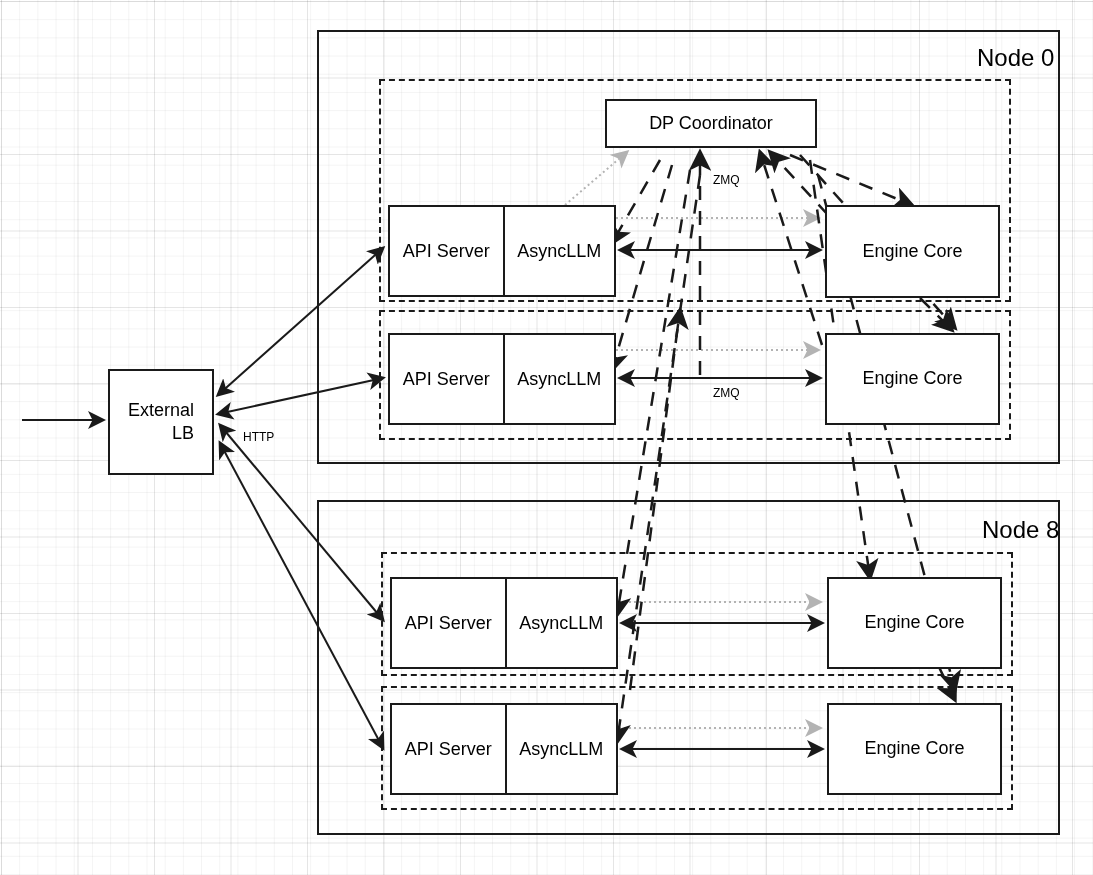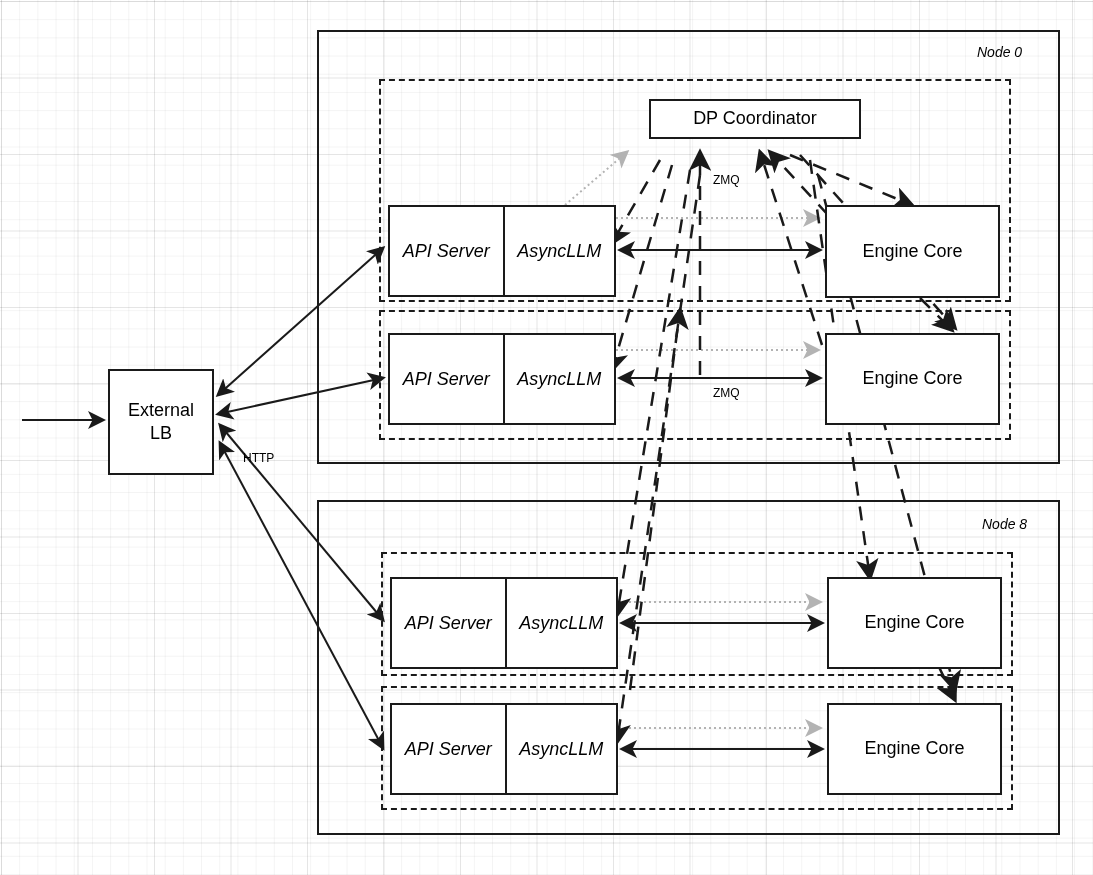--- a/index.html
+++ b/index.html
@@ -30,40 +30,38 @@
     pointer-events: none;
   }
   .node-box {
     position: absolute;
     border: 2px solid #1a1a1a;
     background: transparent;
     box-sizing: border-box;
   }
   .node-label {
     position: absolute;
-    font-size: 14px;
+    font-size: 24px;
     color: #000;
     white-space: nowrap;
-    font-style: italic;
   }
   .dashed-group {
     position: absolute;
     border: 2px dashed #1a1a1a;
     background: transparent;
     box-sizing: border-box;
   }
   .unit {
     position: absolute;
     border: 2px solid #1a1a1a;
     background: #ffffff;
     box-sizing: border-box;
     display: flex;
     flex-direction: row;
     align-items: stretch;
-    font-style: italic;
   }
   .unit .half {
     flex: 1 1 auto;
     display: flex;
     align-items: center;
     justify-content: center;
     font-size: 18px;
     color: #000;
     white-space: nowrap;
   }
@@ -206,21 +204,21 @@
       <path d="M 938 665 L 955 700" stroke="#1a1a1a" stroke-width="2.5" stroke-dasharray="14 11" fill="none" marker-end="url(#arrow)"></path>
     </g>
   </svg>
 
   <div class="node-box" style="left:317px; top:30px; width:743px; height:434px;"></div>
   <div class="node-label" style="left:977px; top:44px;">Node 0</div>
 
   <div class="dashed-group" style="left:379px; top:79px; width:632px; height:223px;"></div>
   <div class="dashed-group" style="left:379px; top:310px; width:632px; height:130px;"></div>
 
-  <div class="plain-box" style="left:605px; top:99px; width:212px; height:40px;margin-left:44px;">
+  <div class="plain-box" style="left:605px; top:99px; width:212px; height:49px;">
     <span>DP Coordinator</span>
   </div>
 
   <div class="unit" style="left:388px; top:205px; width:228px; height:92px;">
     <div class="half left">
       <span>API Server</span>
     </div>
     <div class="half">
       <span>AsyncLLM</span>
     </div>
@@ -268,22 +266,22 @@
     </div>
     <div class="half">
       <span>AsyncLLM</span>
     </div>
   </div>
 
   <div class="plain-box" style="left:827px; top:703px; width:175px; height:92px;">
     <span>Engine Core</span>
   </div>
 
-  <div class="plain-box" style="left:108px; top:369px; width:106px; height:106px;">
+  <div class="plain-box" style="left:108px; top:369px; width:106px; height:106px;text-align:right;">
     <span>External
 LB</span>
   </div>
 
-  <div class="edge-label" style="left:243px; top:451px;">HTTP</div>
+  <div class="edge-label" style="left:243px; top:430px;">HTTP</div>
   <div class="edge-label" style="left:713px; top:173px;">ZMQ</div>
   <div class="edge-label" style="left:713px; top:386px;">ZMQ</div>
 
 </div>
 
 </body></html>

